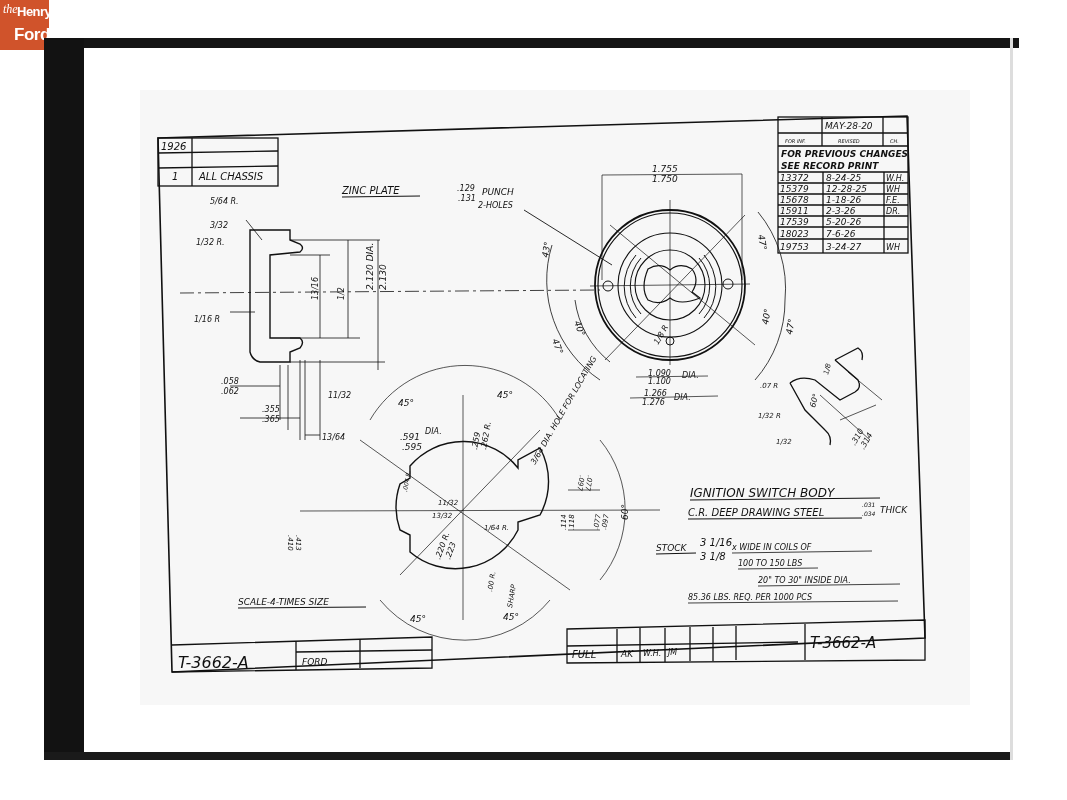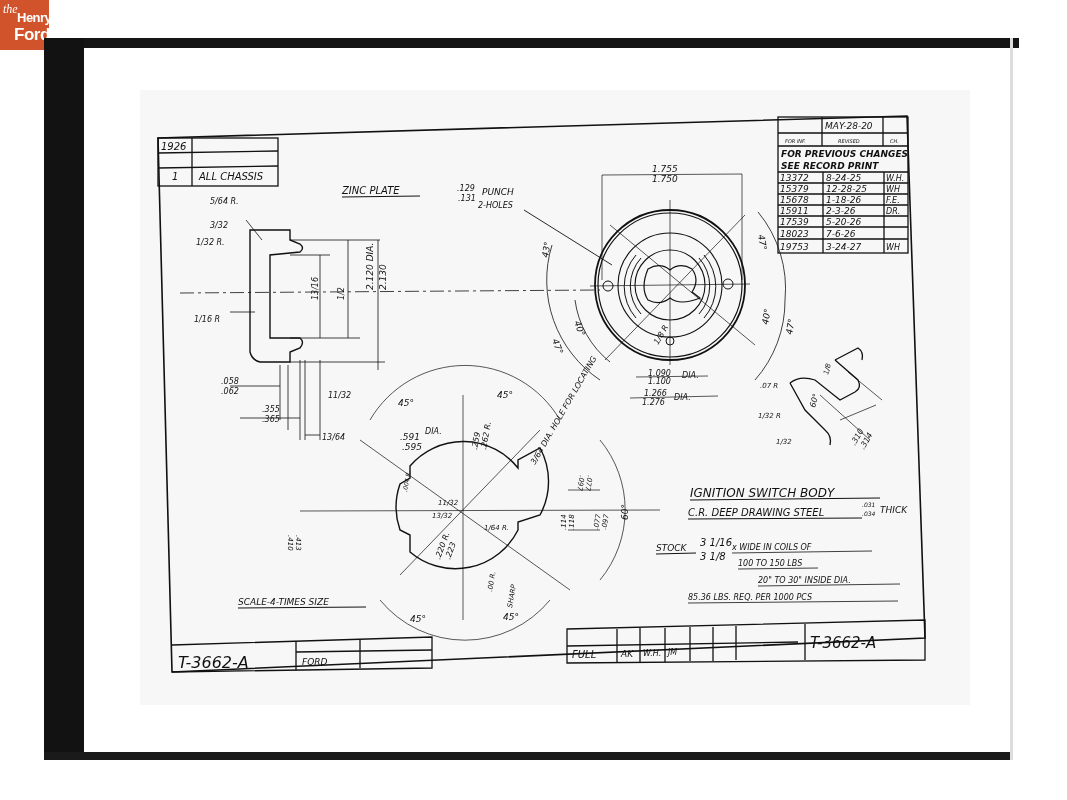--- a/index.html
+++ b/index.html
@@ -1,19 +1,19 @@
 <!DOCTYPE html>
 <html><head>
 <meta charset="utf-8">
 <style>
   html,body{margin:0;padding:0;background:#fff;}
   body{width:1067px;height:800px;position:relative;overflow:hidden;font-family:"DejaVu Sans",sans-serif;}
   .logo{position:absolute;left:0;top:0;width:49px;height:50px;background:#d0532b;color:#fff;}
   .logo .the{position:absolute;left:3px;top:2px;font-family:"Liberation Serif",serif;font-size:12px;font-style:italic;}
-  .logo .henry{position:absolute;left:17px;top:10px;font-family:"Liberation Sans",sans-serif;font-weight:bold;font-size:13px;letter-spacing:-0.5px;}
+  .logo .henry{position:absolute;left:17px;top:4px;font-family:"Liberation Sans",sans-serif;font-weight:bold;font-size:13px;letter-spacing:-0.5px;}
   .logo .ford{position:absolute;left:14px;top:25px;font-family:"Liberation Sans",sans-serif;font-weight:bold;font-size:17px;letter-spacing:-0.5px;}
   .frame-top{position:absolute;left:44px;top:38px;width:975px;height:10px;background:#151515;}
   .frame-left{position:absolute;left:44px;top:38px;width:40px;height:722px;background:#121212;}
   .frame-bottom{position:absolute;left:44px;top:752px;width:968px;height:8px;background:#1a1a1a;}
   .frame-right{position:absolute;left:1010px;top:38px;width:3px;height:722px;background:#ddd;}
   .sheet{position:absolute;left:140px;top:90px;width:830px;height:615px;background:#f7f7f7;}
   svg{position:absolute;left:0;top:0;}
   .t{font-family:"DejaVu Sans",sans-serif;font-style:italic;fill:#111;}
 </style>
 </head>

